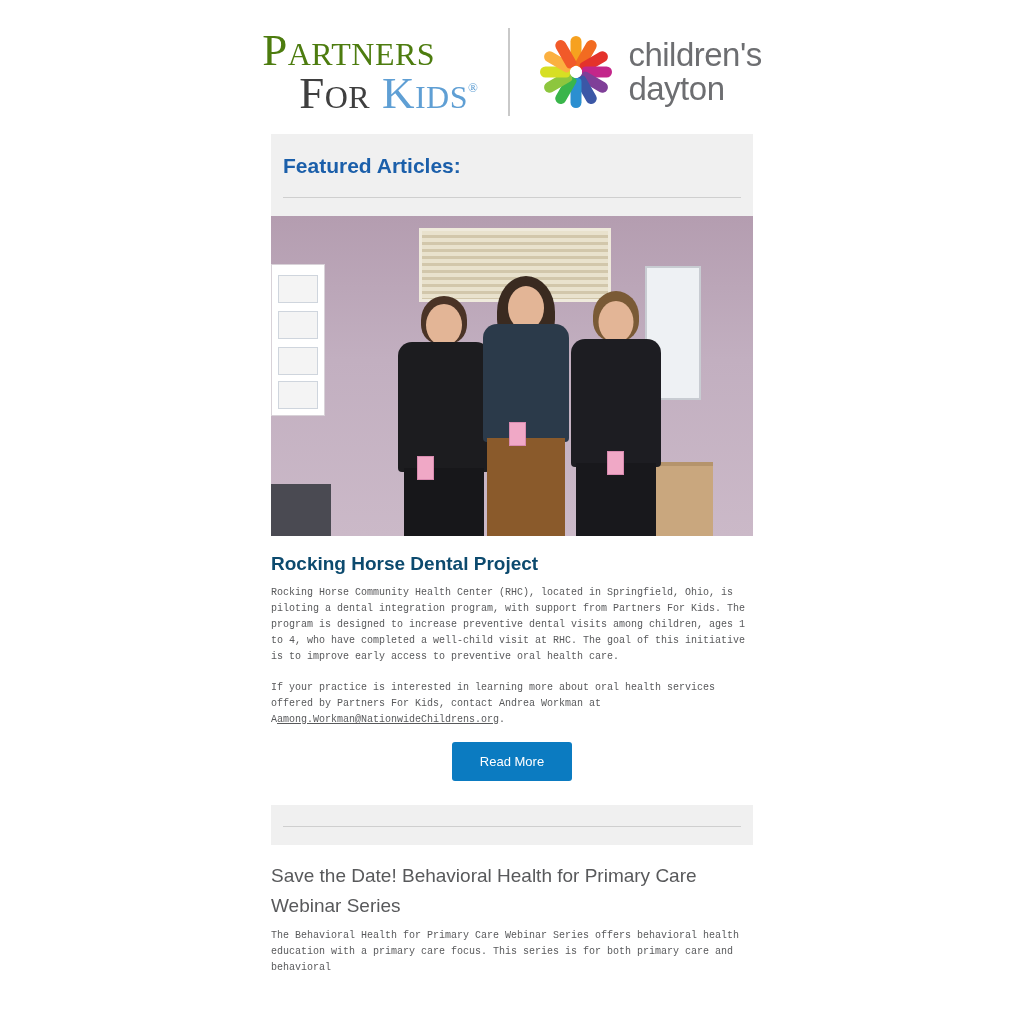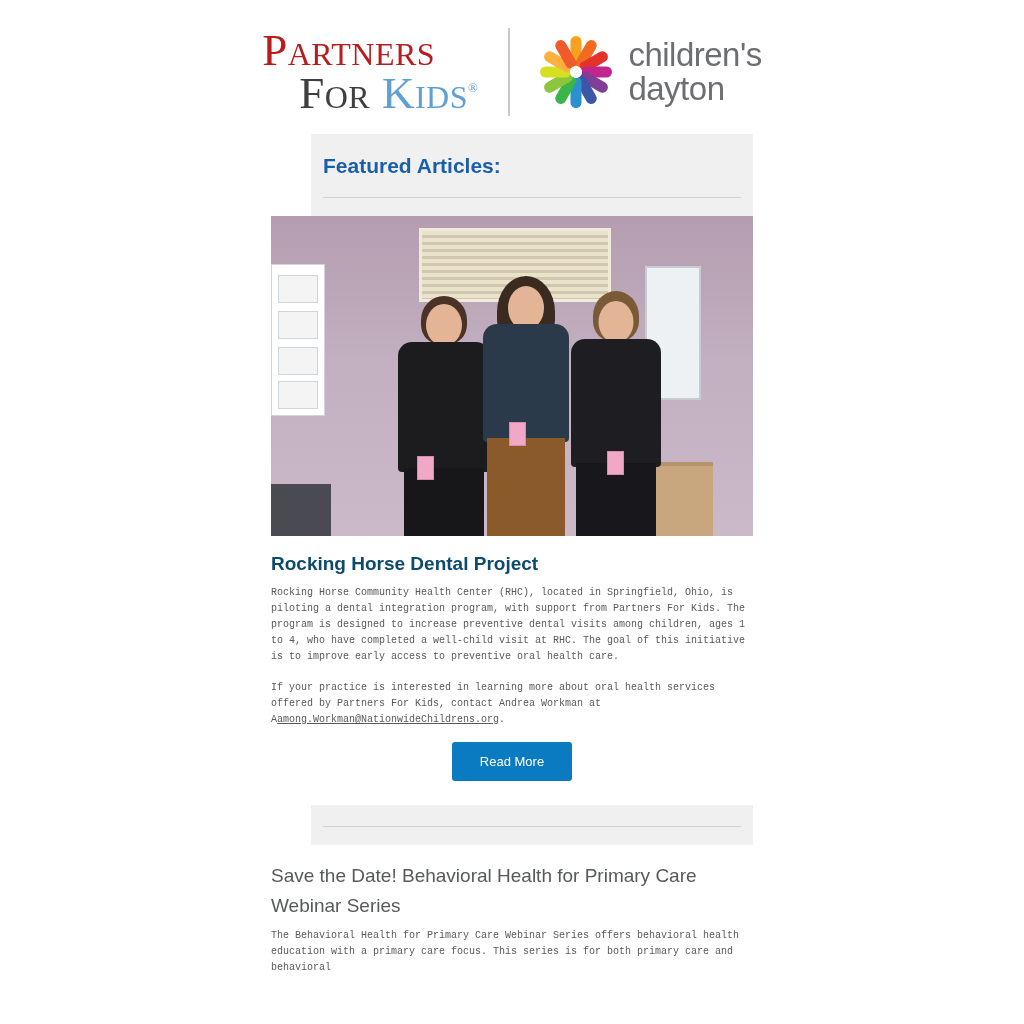--- a/index.html
+++ b/index.html
@@ -33,21 +33,21 @@
   }
   .pfk-logo {
     text-align: left;
     font-family: "Liberation Serif", serif;
     line-height: 0.95;
     padding-right: 30px;
   }
   .pfk-line1 {
     font-size: 45px;
     letter-spacing: 0.5px;
-    color: #b91c1c;
+    color: #4d7c0f;
     font-variant: small-caps;
     font-weight: normal;
   }
   .pfk-line2 {
     font-size: 45px;
     letter-spacing: 0.5px;
     color: #3f3f3f;
     font-variant: small-caps;
     font-weight: normal;
     margin-left: 37px;
@@ -93,21 +93,20 @@
     letter-spacing: -0.5px;
   }
   
   .content {
     width: 482px;
     margin: 0 auto;
   }
   .section-band {
     background: #f0f0f0;
     padding: 20px 12px 0 12px;
-    margin-left: 40px;
   }
   .section-title {
     color: #1b5faa;
     font-size: 21px;
     font-weight: bold;
     margin: 0 0 18px 0;
     padding-left: 0px;
   }
   .section-rule {
     border-bottom: 1px solid #cfcfcf;

